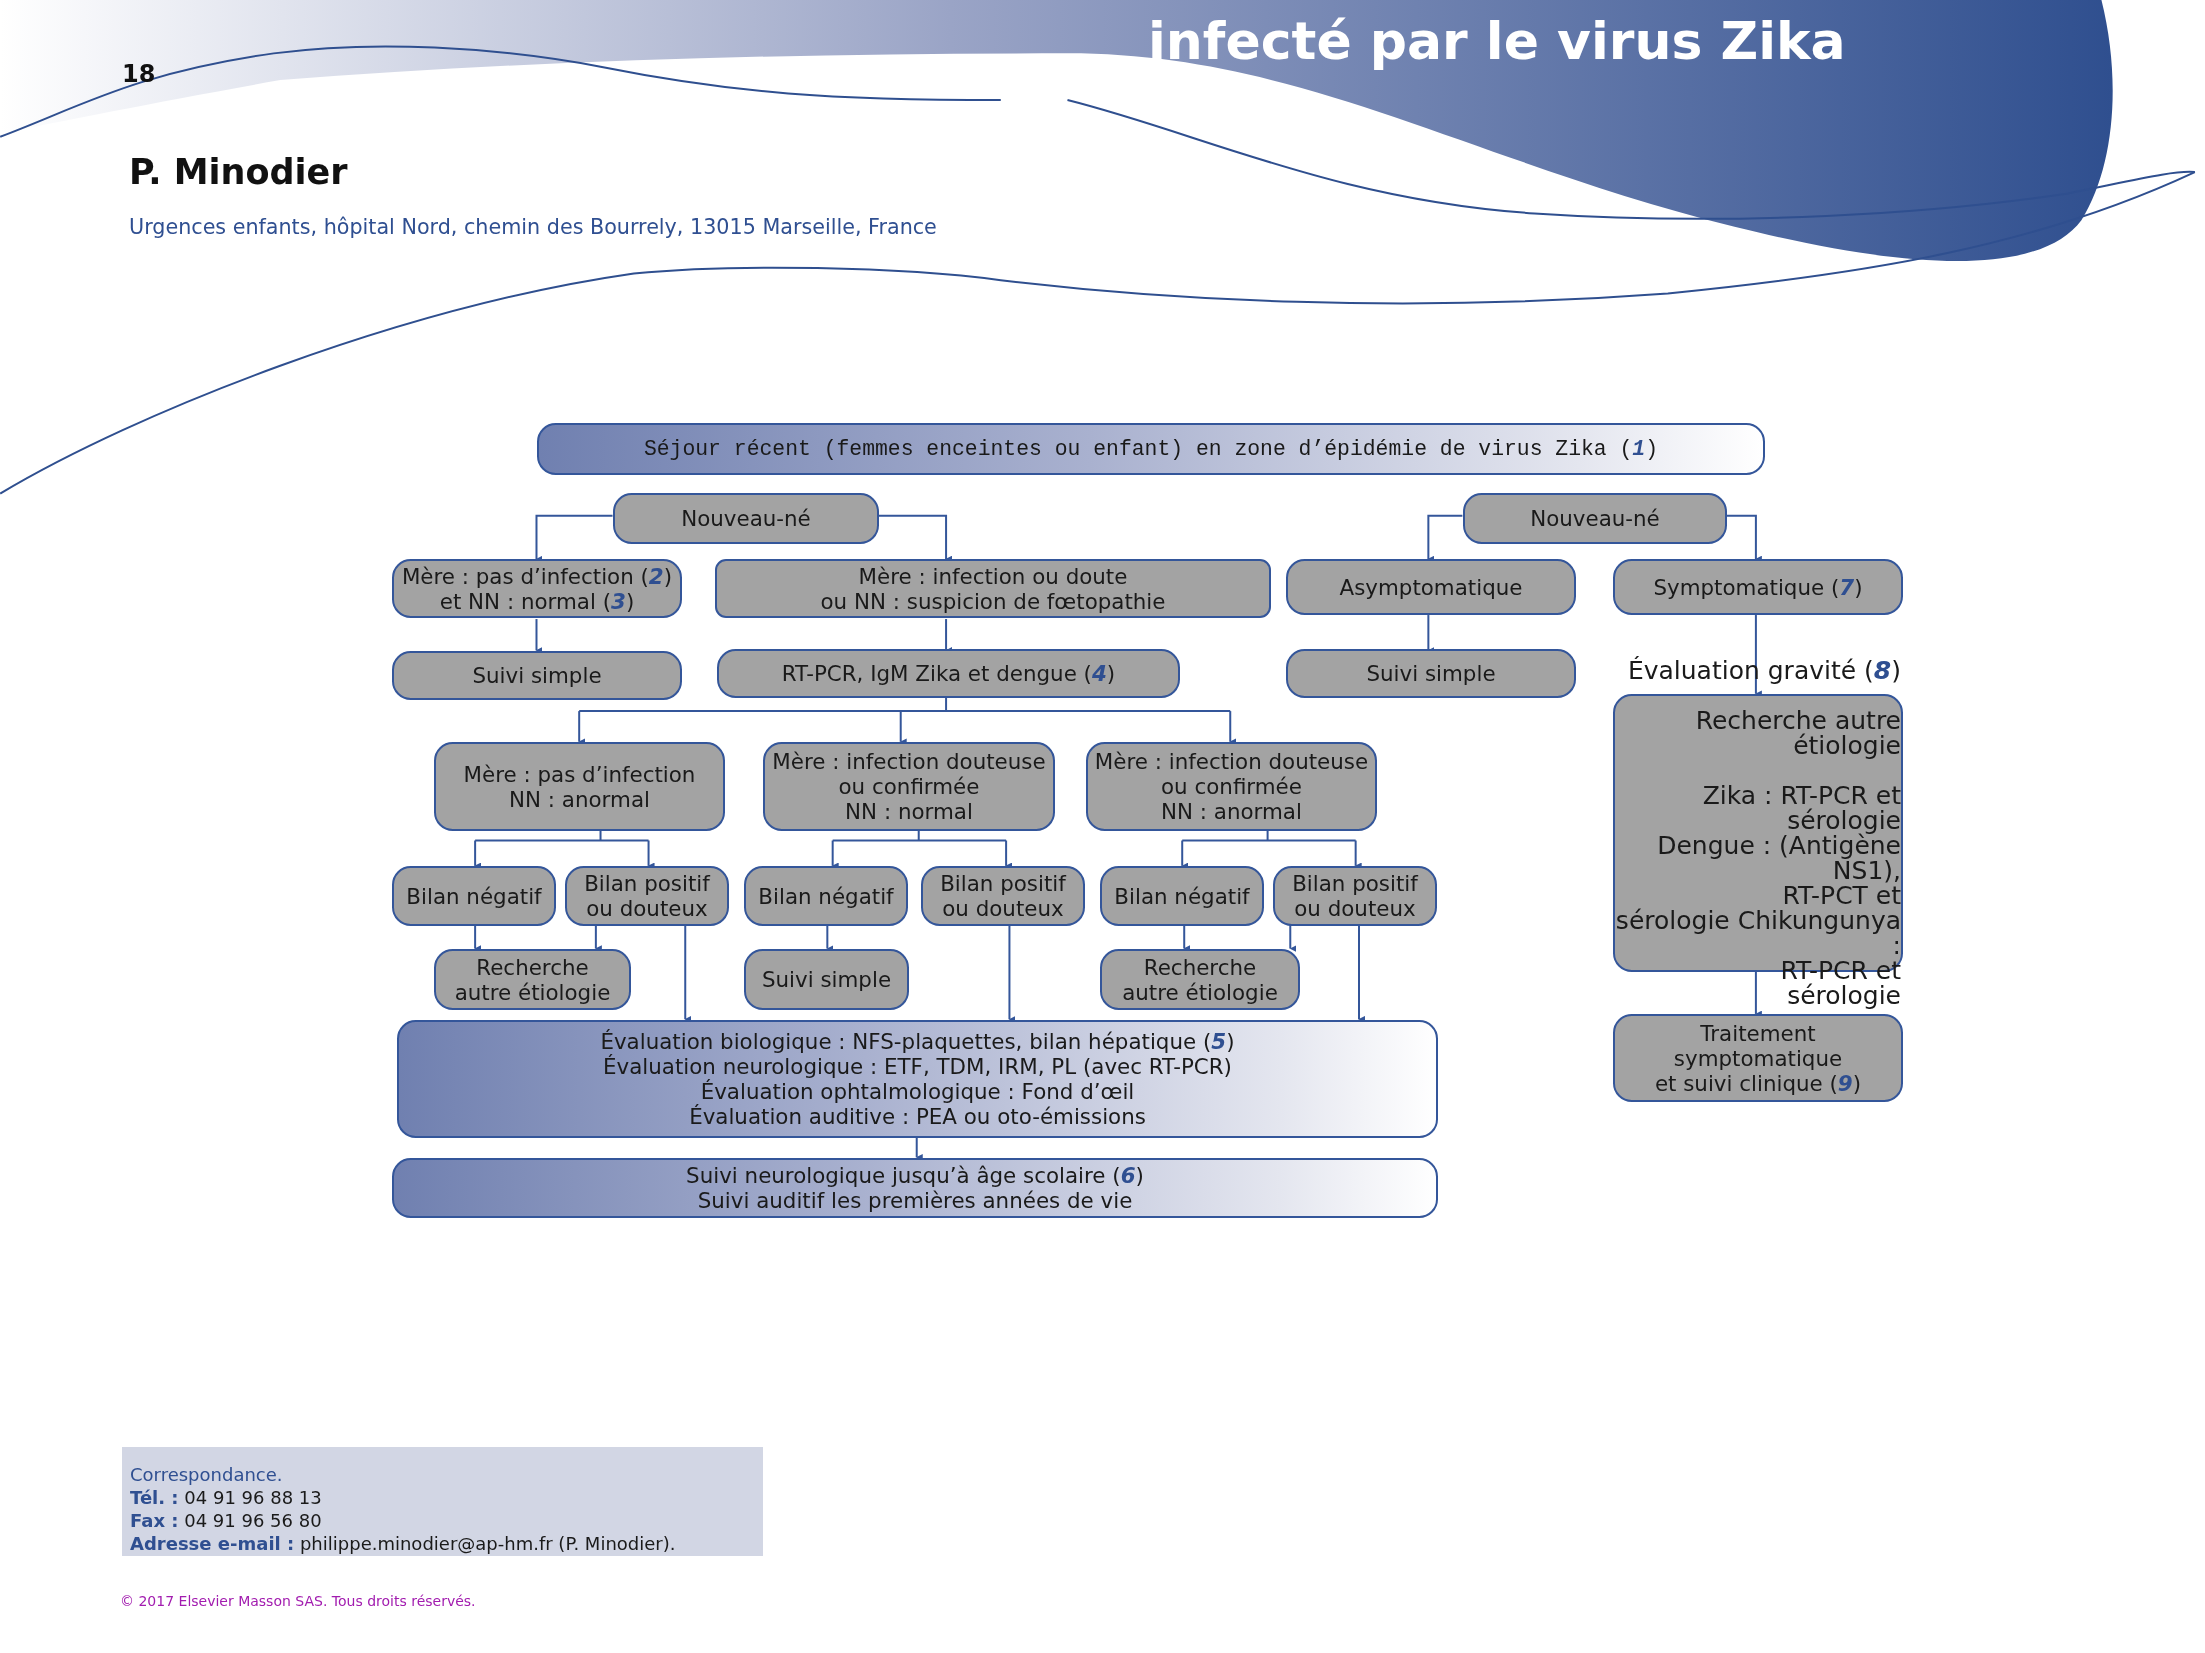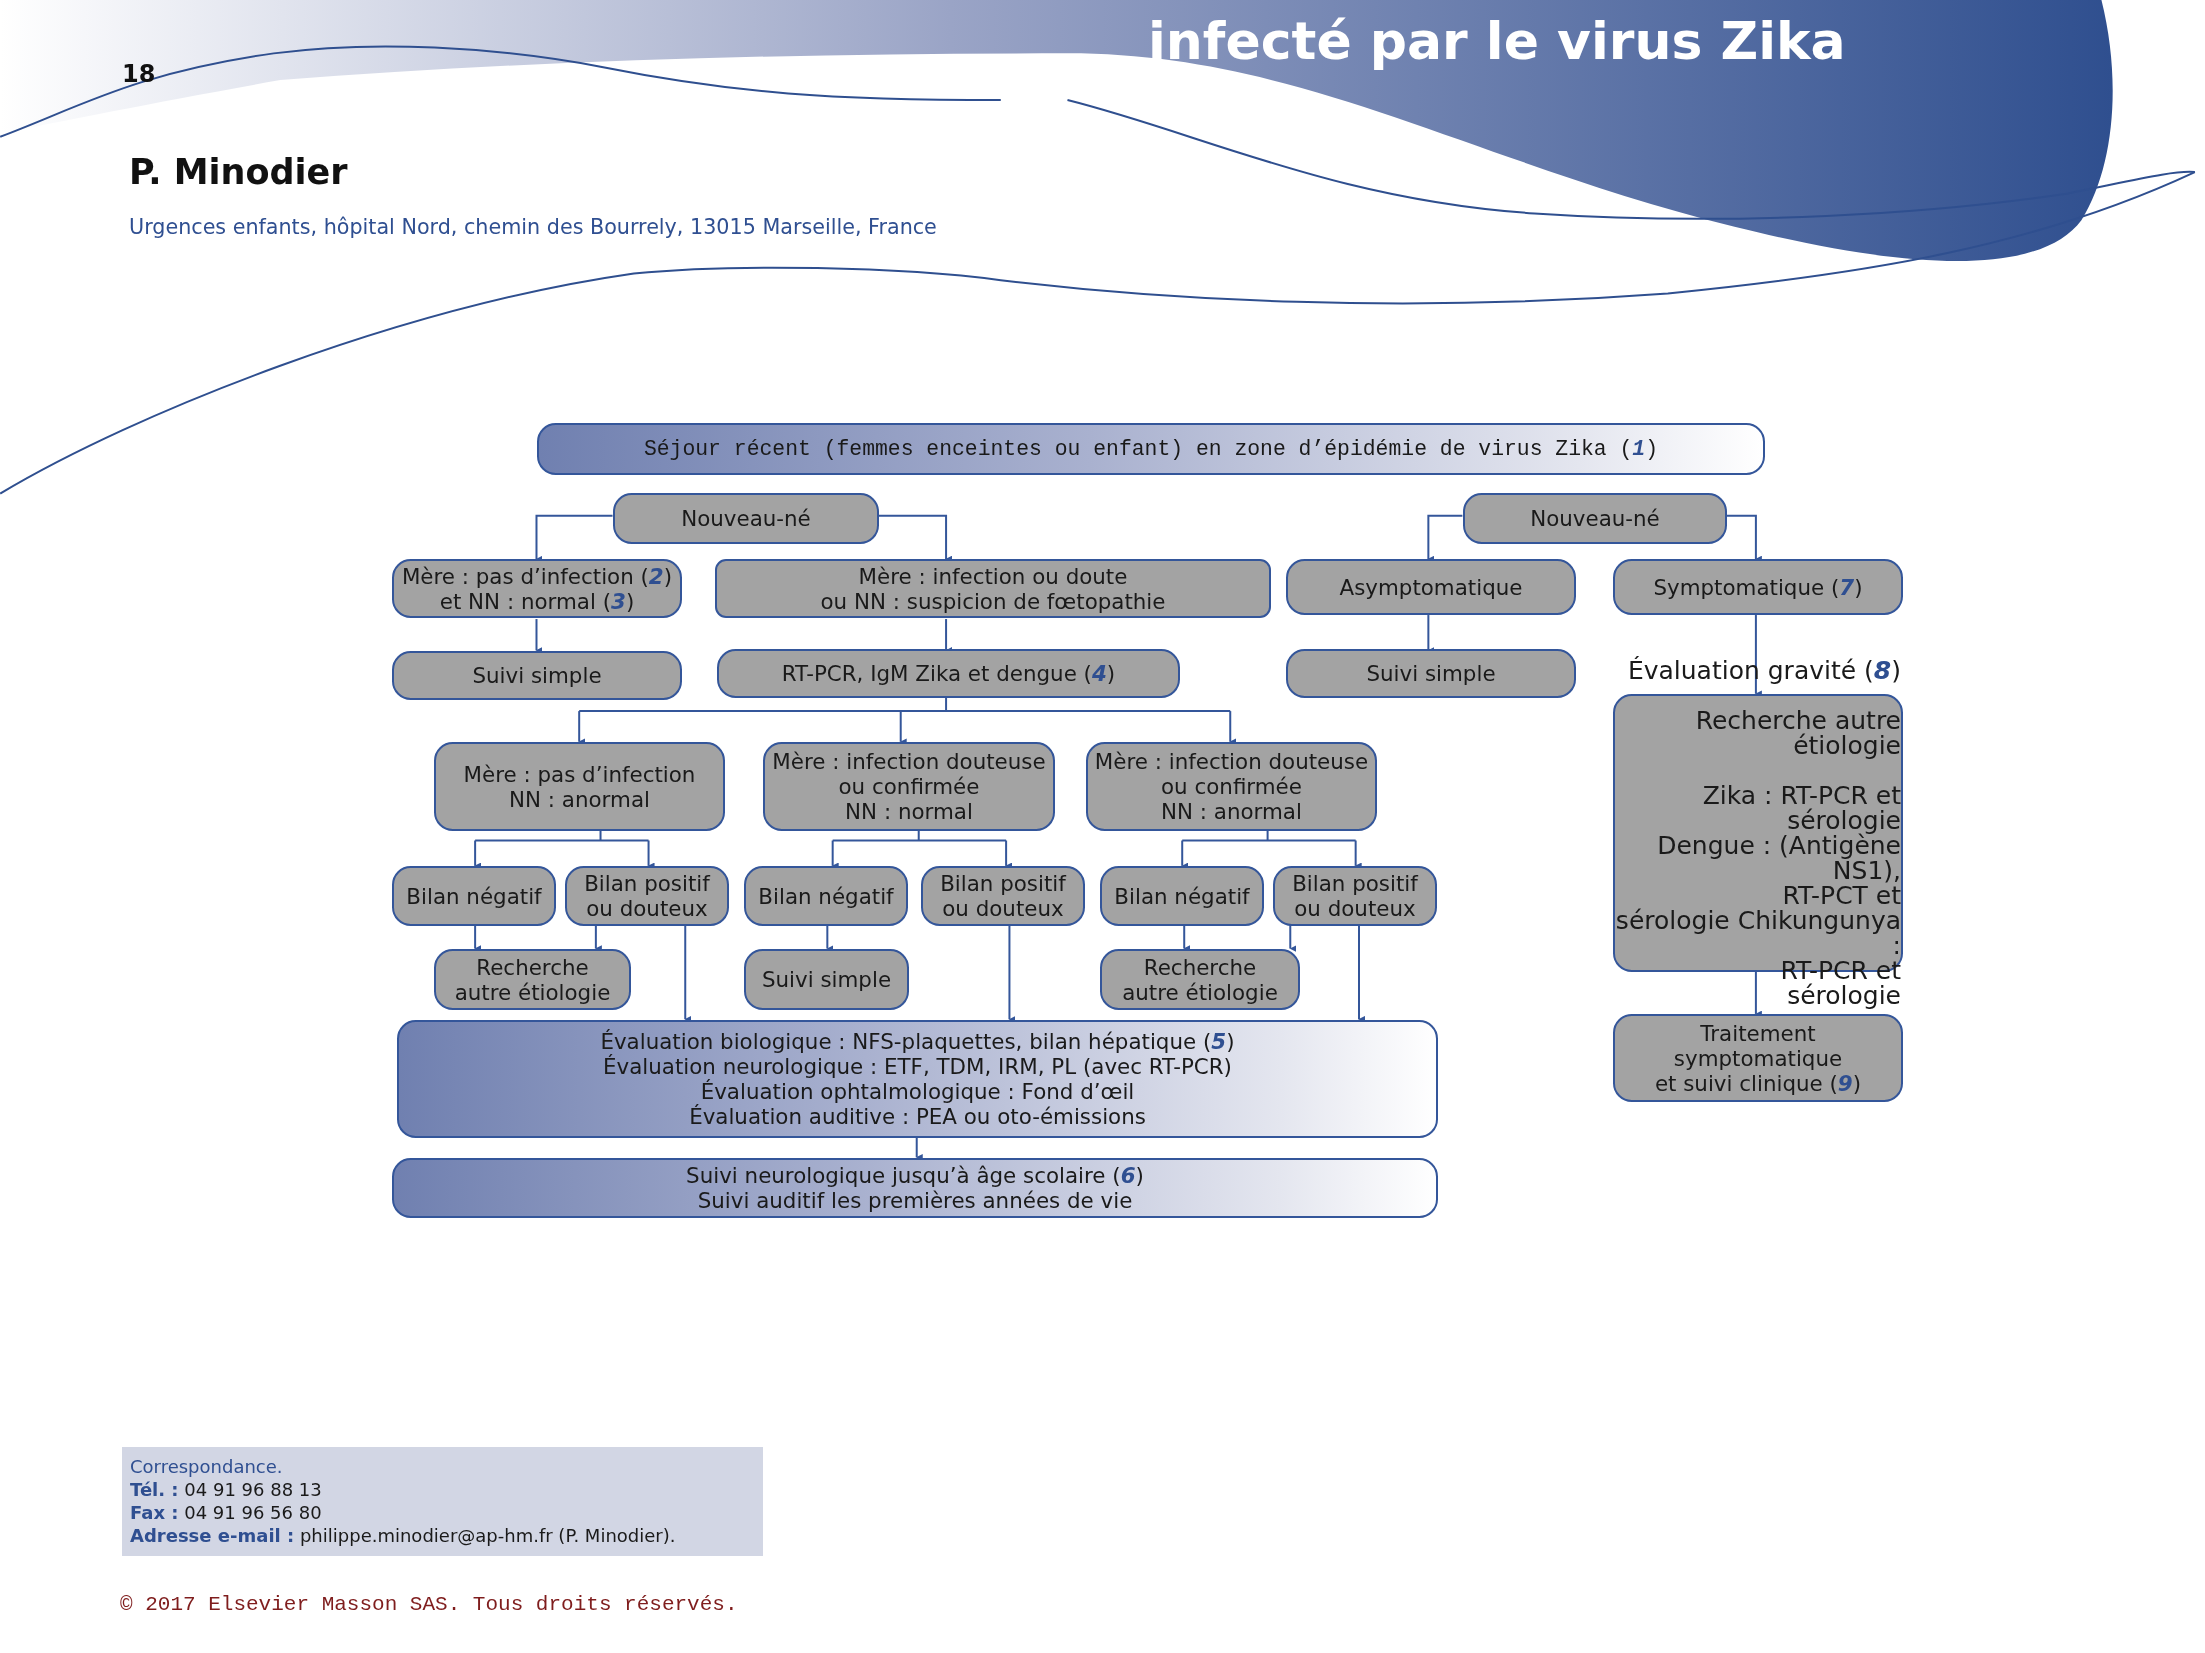--- a/index.html
+++ b/index.html
@@ -7,24 +7,24 @@
   #bg { position:absolute; left:0; top:0; }
   .page-num { position:absolute; left:122px; top:60px; font-size:24px; font-weight:bold; color:#111; }
   .title { position:absolute; left:1148px; top:12px; font-size:52px; font-weight:bold; color:#ffffff; line-height:59px; letter-spacing:0px; }
   .author { position:absolute; left:129px; top:152px; font-size:35px; font-weight:bold; color:#111; }
   .affil { position:absolute; left:129px; top:215px; font-size:20.7px; color:#2f4f91; }
   .node { position:absolute; box-sizing:border-box; border:2px solid #34569a; border-radius:18.7px; background:#a3a3a3;
           display:flex; align-items:center; justify-content:center; text-align:center; color:#1a1a1a;
           font-size:21.4px; line-height:25px; white-space:pre-line; }
   .node.grad { background:linear-gradient(to right,#7080b0 0%, #a9b1cf 45%, #e4e6ef 85%, #ffffff 100%); }
   .ref { color:#2f4f91; font-weight:bold; font-style:italic; }
-  .corr { position:absolute; left:122px; top:1447px; width:641px; height:109px; background:#d2d6e4; box-sizing:border-box; padding:8px 8px; font-size:18px; line-height:23px; color:#1a1a1a; }
+  .corr { position:absolute; left:122px; top:1447px; width:641px; height:109px; background:#d2d6e4; box-sizing:border-box; padding:16px 8px; font-size:18px; line-height:23px; color:#1a1a1a; }
   .corr .lbl { color:#2f4f91; font-weight:bold; }
   .corr .head { color:#2f4f91; }
-  .copyright { position:absolute; left:120px; top:1593px; font-size:21px; color:#7f1d1d;font-family:Liberation Mono, monospace; }
+  .copyright { position:absolute; left:120px; top:1593px; font-size:14px; color:#a21caf; }
   svg#edges { position:absolute; left:0; top:0; }
 </style>
 </head>
 <body>
 
 <svg id="bg" width="2205" height="1653" viewBox="0 0 3305 2478">
   <defs>
     <linearGradient id="wg" x1="0" y1="0" x2="1" y2="0">
       <stop offset="0" stop-color="#ffffff"></stop>
       <stop offset="0.45" stop-color="#9aa4c6"></stop>

